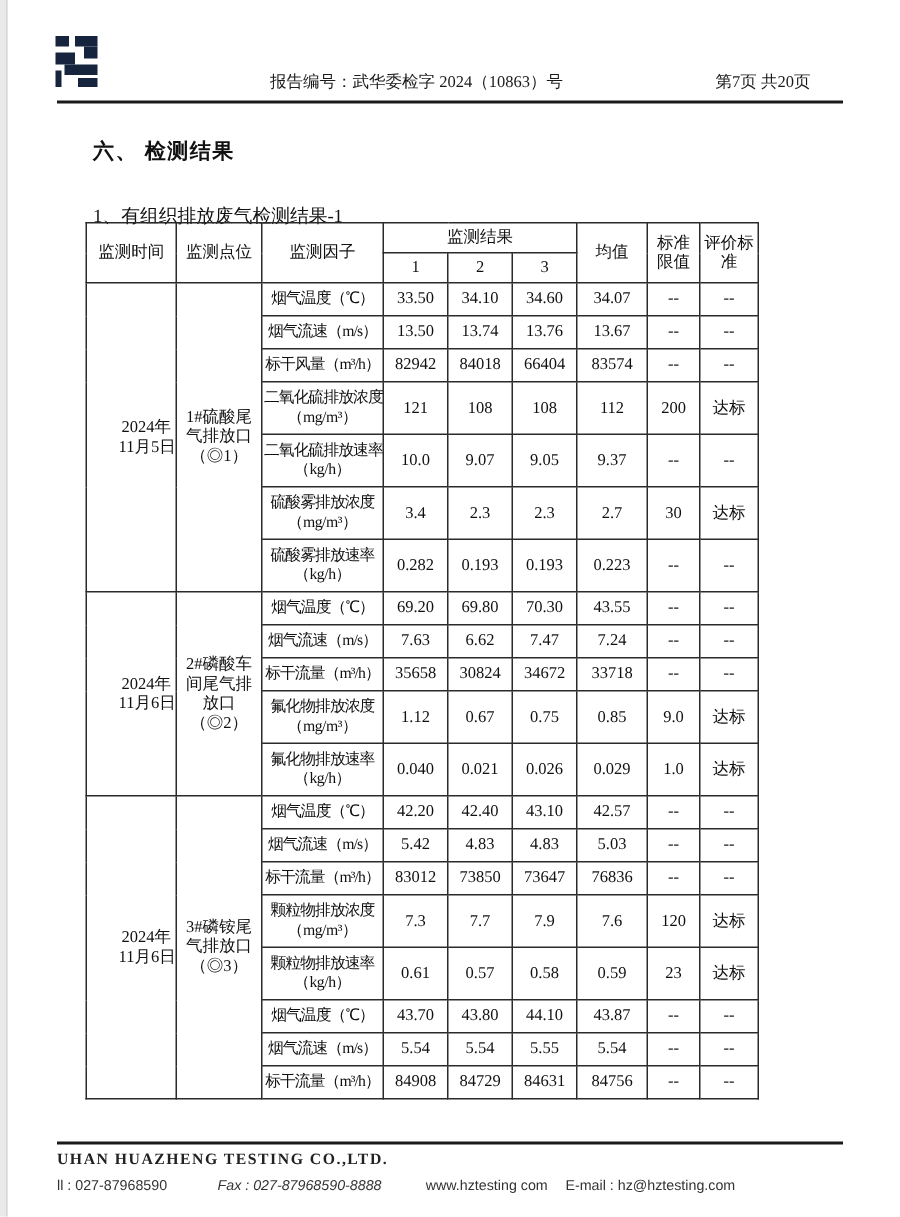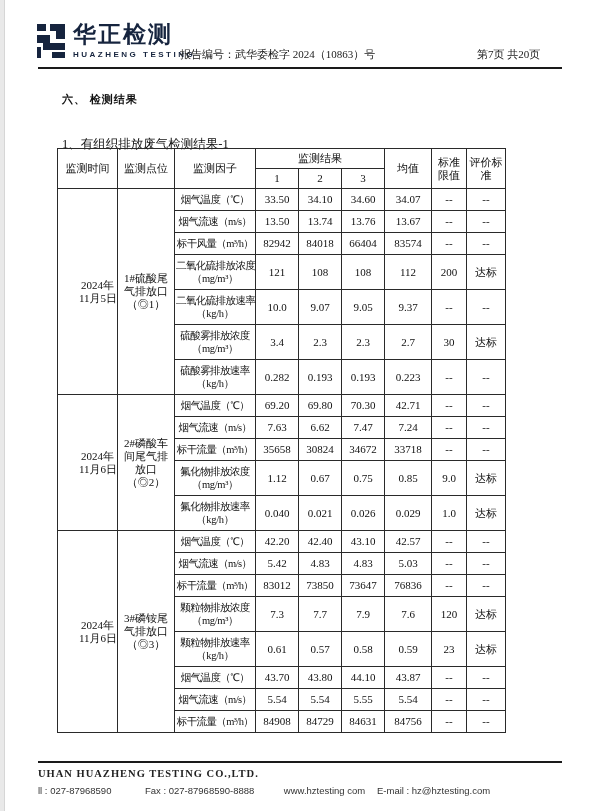--- a/index.html
+++ b/index.html
@@ -24,21 +24,21 @@
     font-size:23px; font-weight:bold; color:#16243e; letter-spacing:2px; line-height:26px;
   }
   .logo-text-en {
     font-family:"Liberation Sans", sans-serif;
     font-size:8px; font-weight:bold; color:#16243e; letter-spacing:2.5px; margin-top:2px;
   }
   .report-no { position:absolute; left:180px; top:47px; font-size:11px; color:#1a1a1a; }
   .page-info { position:absolute; left:477px; top:47px; font-size:11px; color:#1a1a1a; }
   .hdr-rule { position:absolute; left:38px; top:67px; width:524px; height:2px; background:#1a1a1a; }
   
-  .section-title { position:absolute; left:62px; top:92px; font-size:11px; font-weight:bold; letter-spacing:1px; }
+  .section-title { position:absolute; left:62px; top:92px; font-size:14px; font-weight:bold; letter-spacing:1px; }
   .subsection-title { position:absolute; left:62px; top:136px; font-size:12.5px; }
   
   table.results {
     position:absolute; left:57px; top:148px; width:448px;
     border-collapse:collapse; table-layout:fixed;
   }
   table.results th, table.results td {
     border:1px solid #2a2a2a;
     font-size:11px; line-height:13px;
     text-align:center; vertical-align:middle;
@@ -57,44 +57,40 @@
     font-family:Liberation Serif, serif;
     font-size:10.5px; font-weight:bold; color:#222; letter-spacing:1px;
   }
   .ftr-line2 {
     position:absolute; left:38px; top:785px; width:530px;
     font-family:"Liberation Sans", sans-serif;
     font-size:9.5px; color:#333; display:flex;
   }
   .ftr-line2 span { display:inline-block; }
   .f-tel { width:107px; }
-  .f-fax { width:127px; }
+  .f-fax { width:127px;font-style:italic; }
   .f-web { width:105px;text-align:center; }
 </style>
 </head>
 <body>
 
 <div class="scan-edge"></div>
 
 <div class="hdr-logo">
   <svg class="logo-mark" viewBox="0 0 32 38" xmlns="http://www.w3.org/2000/svg">
     <g fill="#16243e">
       <rect x="2" y="2" width="9" height="7"></rect>
       <rect x="15" y="2" width="15" height="7"></rect>
       <rect x="21" y="9" width="9" height="8"></rect>
       <rect x="2" y="13" width="13" height="8"></rect>
       <rect x="8" y="21" width="22" height="7"></rect>
       <rect x="2" y="25" width="4" height="11"></rect>
       <rect x="17" y="30" width="13" height="6"></rect>
     </g>
   </svg>
-  <div>
-    <div class="logo-text-cn">华正检测</div>
-    <div class="logo-text-en">HUAZHENG TESTING</div>
-  </div>
 </div>
 <div class="report-no">报告编号：武华委检字 2024（10863）号</div>
 <div class="page-info">第7页 共20页</div>
 <div class="hdr-rule"></div>
 
 <div class="section-title">六、 检测结果</div>
 <div class="subsection-title">1、有组织排放废气检测结果-1</div>
 
 <table class="results">
   <colgroup>
@@ -311,21 +307,21 @@
         <td>
           <div>69.20</div>
         </td>
         <td>
           <div>69.80</div>
         </td>
         <td>
           <div>70.30</div>
         </td>
         <td>
-          <div>42.71</div>
+          <div>43.55</div>
         </td>
         <td>
           <div>--</div>
         </td>
         <td>
           <div>--</div>
         </td>
       </tr>
       <tr>
         <td>

